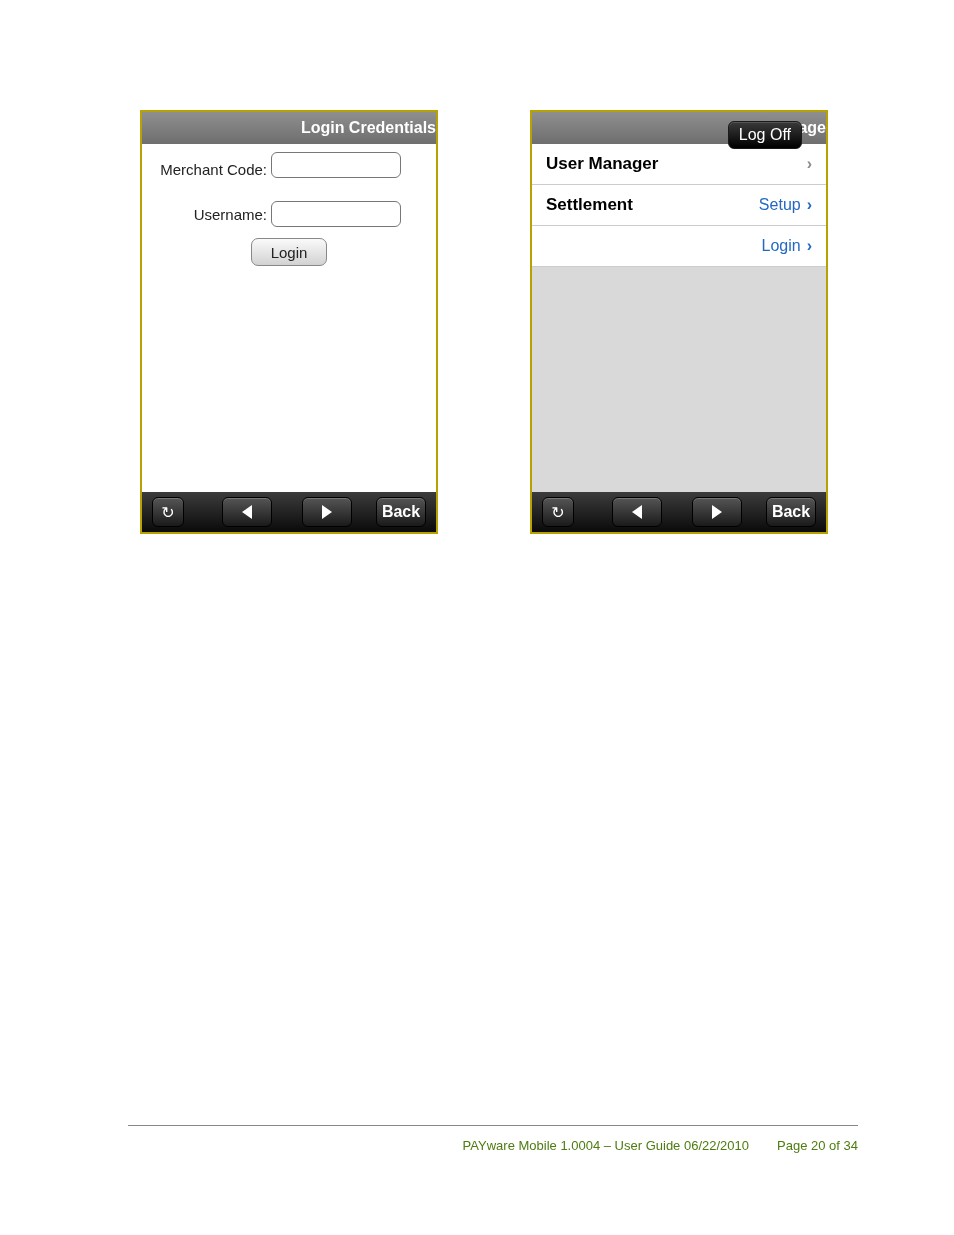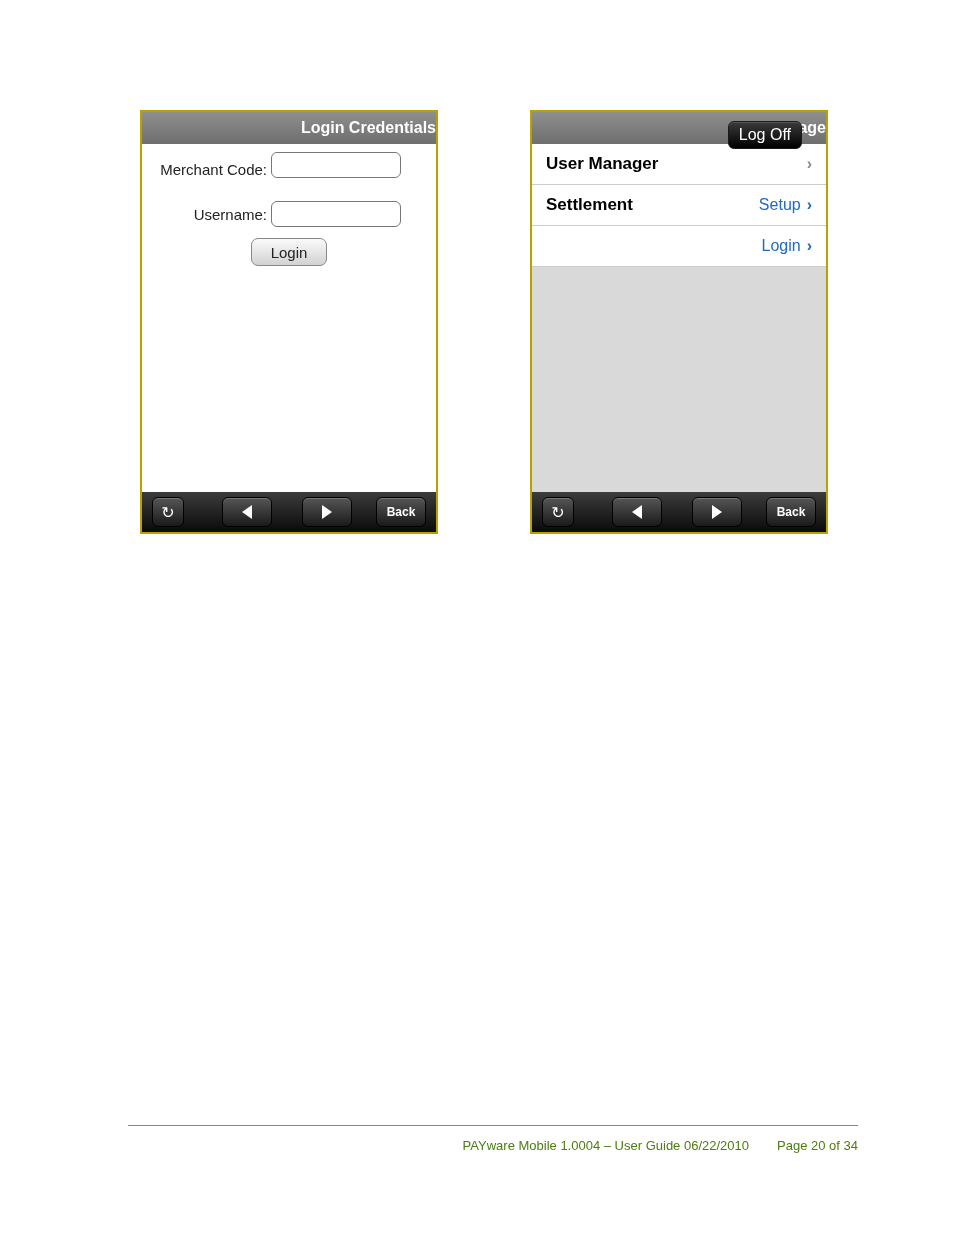--- a/index.html
+++ b/index.html
@@ -23,21 +23,21 @@
   .row .rtrail{display:flex;align-items:center;gap:6px;}
   .row .linktxt{color:#2268c4;font-size:16px;text-align:right;}
   .chev{color:#8a8a8a;font-size:16px;font-weight:700;}
   .chev.blue{color:#2268c4;}
   .menu-body-fill{flex:1;background:#d9d9d9;}
   
   .toolbar{height:40px;background:linear-gradient(#3c3c3c,#0a0a0a);display:flex;align-items:center;position:relative;}
   .tbtn{height:28px;border:1px solid #000;border-radius:6px;background:linear-gradient(#555,#1a1a1a);box-shadow:inset 0 1px 0 rgba(255,255,255,.2);display:flex;align-items:center;justify-content:center;color:#fff;}
   .tbtn.icon{width:30px;}
   .tbtn.wide{width:48px;}
-  .tbtn.text{width:48px;font-size:12px;font-weight:600;}
+  .tbtn.text{width:48px;font-size:16px;font-weight:600;}
   .toolbar .slot-refresh{position:absolute;left:10px;}
   .toolbar .slot-prev{position:absolute;left:80px;}
   .toolbar .slot-next{position:absolute;left:160px;}
   .toolbar .slot-back{position:absolute;right:10px;}
   .tri{width:0;height:0;}
   .tri.left{border-top:7px solid transparent;border-bottom:7px solid transparent;border-right:10px solid #fff;}
   .tri.right{border-top:7px solid transparent;border-bottom:7px solid transparent;border-left:10px solid #fff;}
   
   .hr{position:absolute;left:128px;right:96px;top:1125px;height:1px;background:#888;}
   .footer{position:absolute;top:1138px;right:96px;font-size:13px;color:#4d7c0f;display:flex;gap:28px;}

